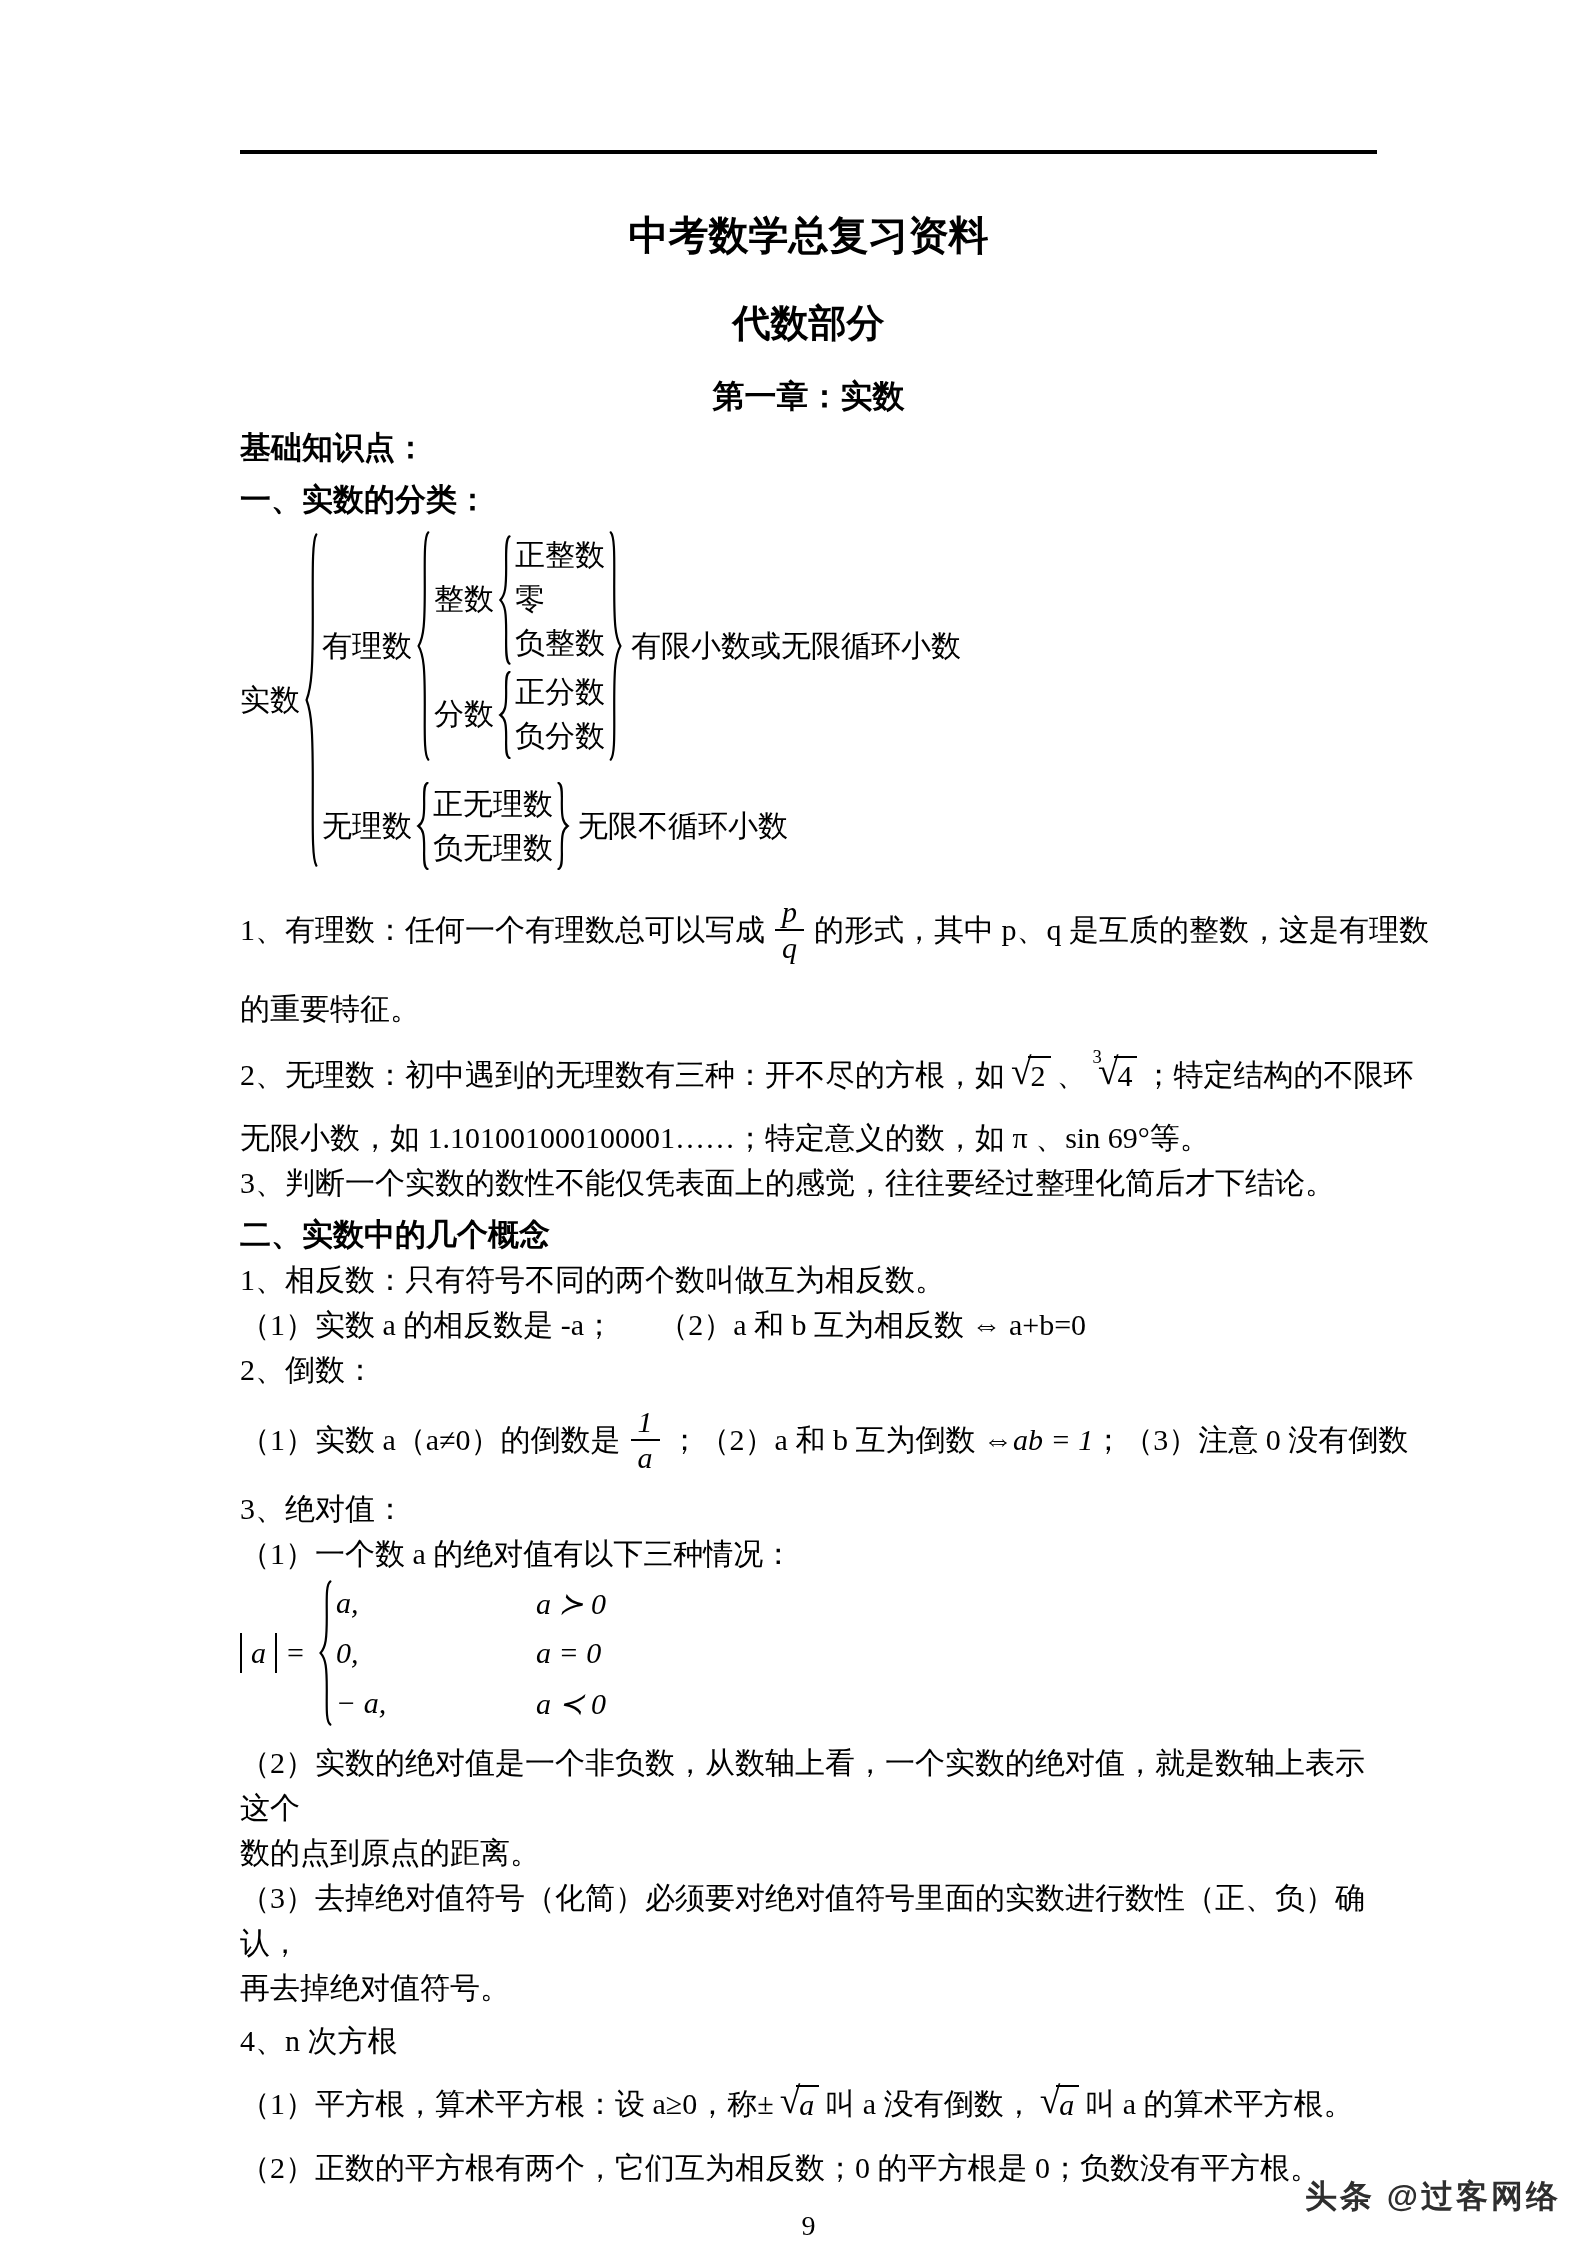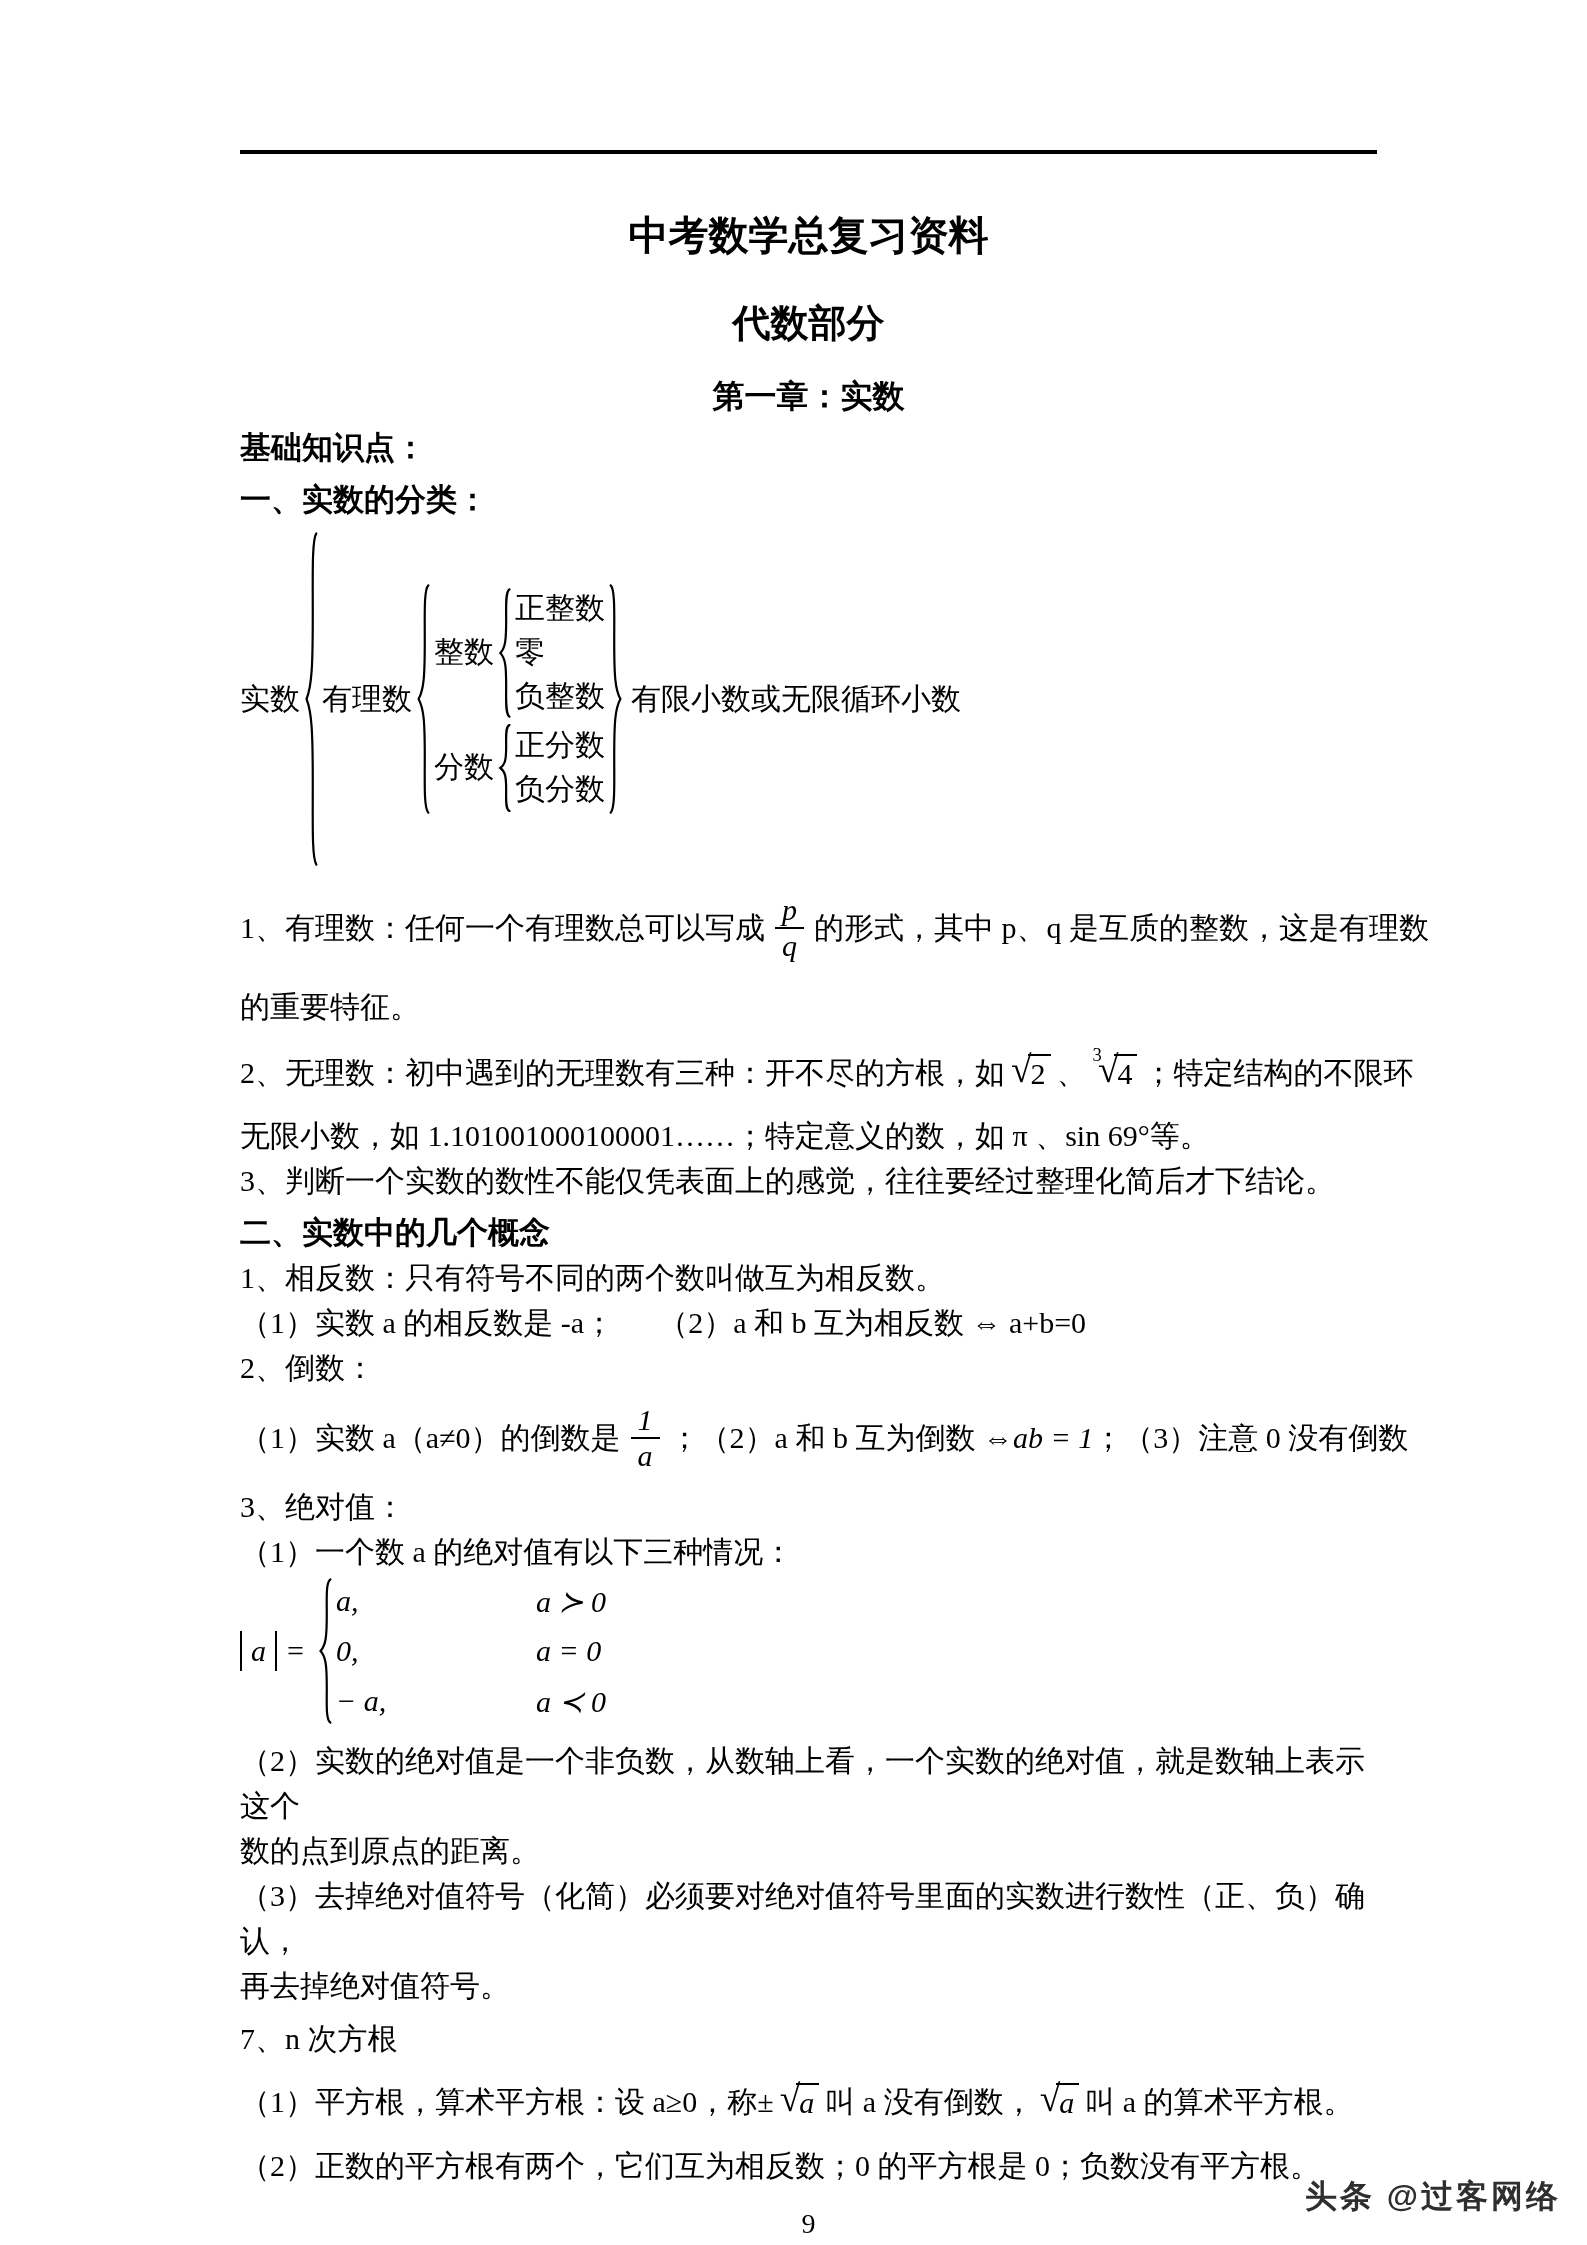--- a/index.html
+++ b/index.html
@@ -99,20 +99,34 @@
                 <div class="trow">负分数</div>
               </div>
             </div>
           </div>
           <svg class="brace flip" width="16" height="232" viewBox="0 0 18 100" preserveAspectRatio="none">
               <path d="M15 1 C10 3 11 13 11 25 C11 40 10 46 4 50 C10 54 11 60 11 75 C11 87 10 97 15 99" fill="none" stroke="#000" stroke-width="2.2" vector-effect="non-scaling-stroke" stroke-linecap="round"></path>
             </svg>
           <span class="tnote">有限小数或无限循环小数</span>
         </div>
 
+        <div class="tnode">
+          <span>无理数</span>
+          <svg class="brace" width="15" height="88" viewBox="0 0 18 100" preserveAspectRatio="none">
+              <path d="M15 1 C10 3 11 13 11 25 C11 40 10 46 4 50 C10 54 11 60 11 75 C11 87 10 97 15 99" fill="none" stroke="#000" stroke-width="2.2" vector-effect="non-scaling-stroke" stroke-linecap="round"></path>
+            </svg>
+          <div class="tcol">
+            <div class="trow">正无理数</div>
+            <div class="trow">负无理数</div>
+          </div>
+          <svg class="brace flip" width="15" height="88" viewBox="0 0 18 100" preserveAspectRatio="none">
+              <path d="M15 1 C10 3 11 13 11 25 C11 40 10 46 4 50 C10 54 11 60 11 75 C11 87 10 97 15 99" fill="none" stroke="#000" stroke-width="2.2" vector-effect="non-scaling-stroke" stroke-linecap="round"></path>
+            </svg>
+          <span class="tnote">无限不循环小数</span>
+        </div>
 
       </div>
     </div>
 
     <div class="mathline" style="margin-top:14px;min-height:92px;">
       <span>1、有理数：任何一个有理数总可以写成</span>
       <span class="frac">
         <span class="num">p</span>
         <span class="den">q</span>
       </span>
@@ -180,21 +194,21 @@
           <span>a ≺ 0</span>
         </div>
       </div>
     </div>
 
     <div class="bodyline" style="margin-top:14px;">（2）实数的绝对值是一个非负数，从数轴上看，一个实数的绝对值，就是数轴上表示这个</div>
     <div class="bodyline">数的点到原点的距离。</div>
     <div class="bodyline">（3）去掉绝对值符号（化简）必须要对绝对值符号里面的实数进行数性（正、负）确认，</div>
     <div class="bodyline">再去掉绝对值符号。</div>
 
-    <div class="bodyline" style="margin-top:8px;">7、n 次方根</div>
+    <div class="bodyline" style="margin-top:8px;">4、n 次方根</div>
     <div class="mathline" style="margin-top:12px;min-height:58px;">
       <span>（1）平方根，算术平方根：设 a≥0，称±</span>
       <span class="sqrt">
         <span class="rad">√</span>
         <span class="rbody it">a</span>
       </span>
       <span>叫 a 没有倒数，</span>
       <span class="sqrt">
         <span class="rad">√</span>
         <span class="rbody it">a</span>

